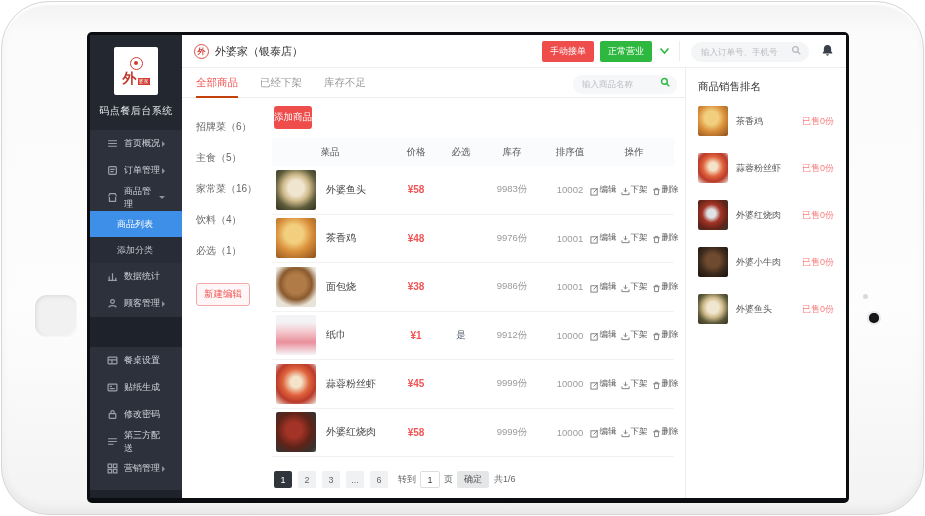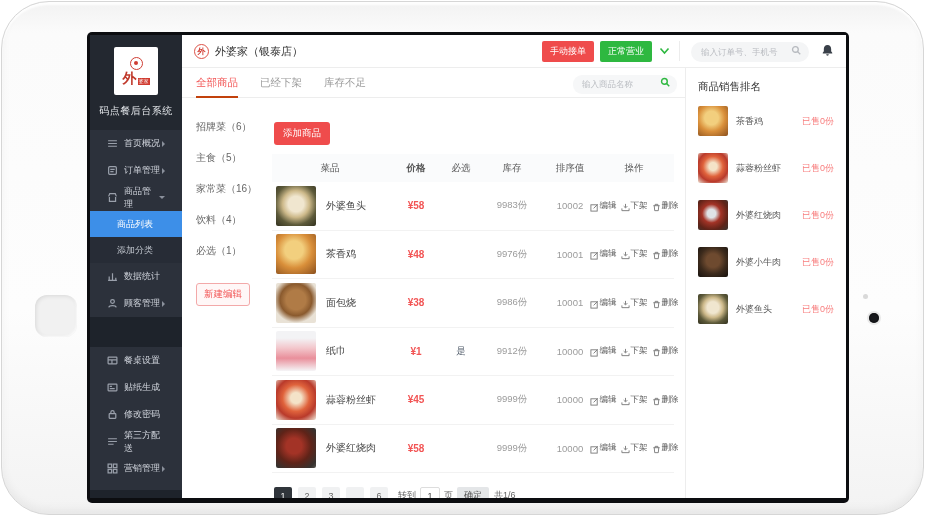--- a/index.html
+++ b/index.html
@@ -69,27 +69,27 @@
   .prod-search input::placeholder{color:#b9bcc1;}
   .prod-search .mag{position:absolute;right:6px;top:4px;}
   .content-row{flex:1;display:flex;min-height:0;}
   
   .cats{width:86px;flex:0 0 86px;padding:22px 0 0 14px;}
   .cat-item{font-size:10px;color:#666;margin-bottom:17px;cursor:pointer;white-space:nowrap;}
   .btn-newedit{margin-top:8px;background:#fff7f7;border:1px solid #f3a9a9;color:#f25555;font-size:9.5px;
     padding:4px 7px;border-radius:3px;cursor:pointer;font-family:inherit;}
   
   .table-area{flex:1;padding:6px 0 0 4px;min-width:0;}
-  .btn-add{background:#ef4c4c;border:none;color:#fff;font-size:9.5px;padding:5px 9px;border-radius:3px;cursor:pointer;margin:18px 0 9px 2px;font-family:inherit;}
+  .btn-add{background:#ef4c4c;border:none;color:#fff;font-size:9.5px;padding:5px 0;border-radius:3px;cursor:pointer;margin:2px 0 9px 2px;font-family:inherit;}
   .tbl{width:402px;}
   .thead{display:flex;align-items:center;height:28px;background:#fafbfc;font-size:9.5px;color:#555;}
   .trow{display:flex;align-items:center;height:48.5px;border-bottom:1px solid #f2f2f2;}
   .c-name{flex:1;display:flex;align-items:center;min-width:0;}
   .thead .c-name{justify-content:center;}
-  .c-price{width:56px;text-align:center;font-weight:bold;}
+  .c-price{width:56px;text-align:center;}
   .c-req{width:34px;text-align:center;}
   .c-stock{width:68px;text-align:center;}
   .c-sort{width:48px;text-align:center;}
   .c-ops{width:80px;display:flex;align-items:center;justify-content:center;}
   .dish-photo{width:40px;height:40px;border-radius:2px;margin-left:4px;flex:0 0 40px;background:#eee;}
   .dish-name{font-size:10px;color:#444;margin-left:10px;white-space:nowrap;}
   .price{font-size:10px;color:#f25555;font-weight:bold;}
   .req{font-size:9.5px;color:#55606e;}
   .dim{font-size:9.5px;color:#9b9b9b;}
   .op{display:flex;align-items:flex-end;font-size:8.5px;color:#5a5a5a;cursor:pointer;margin:0 2px;white-space:nowrap;}

